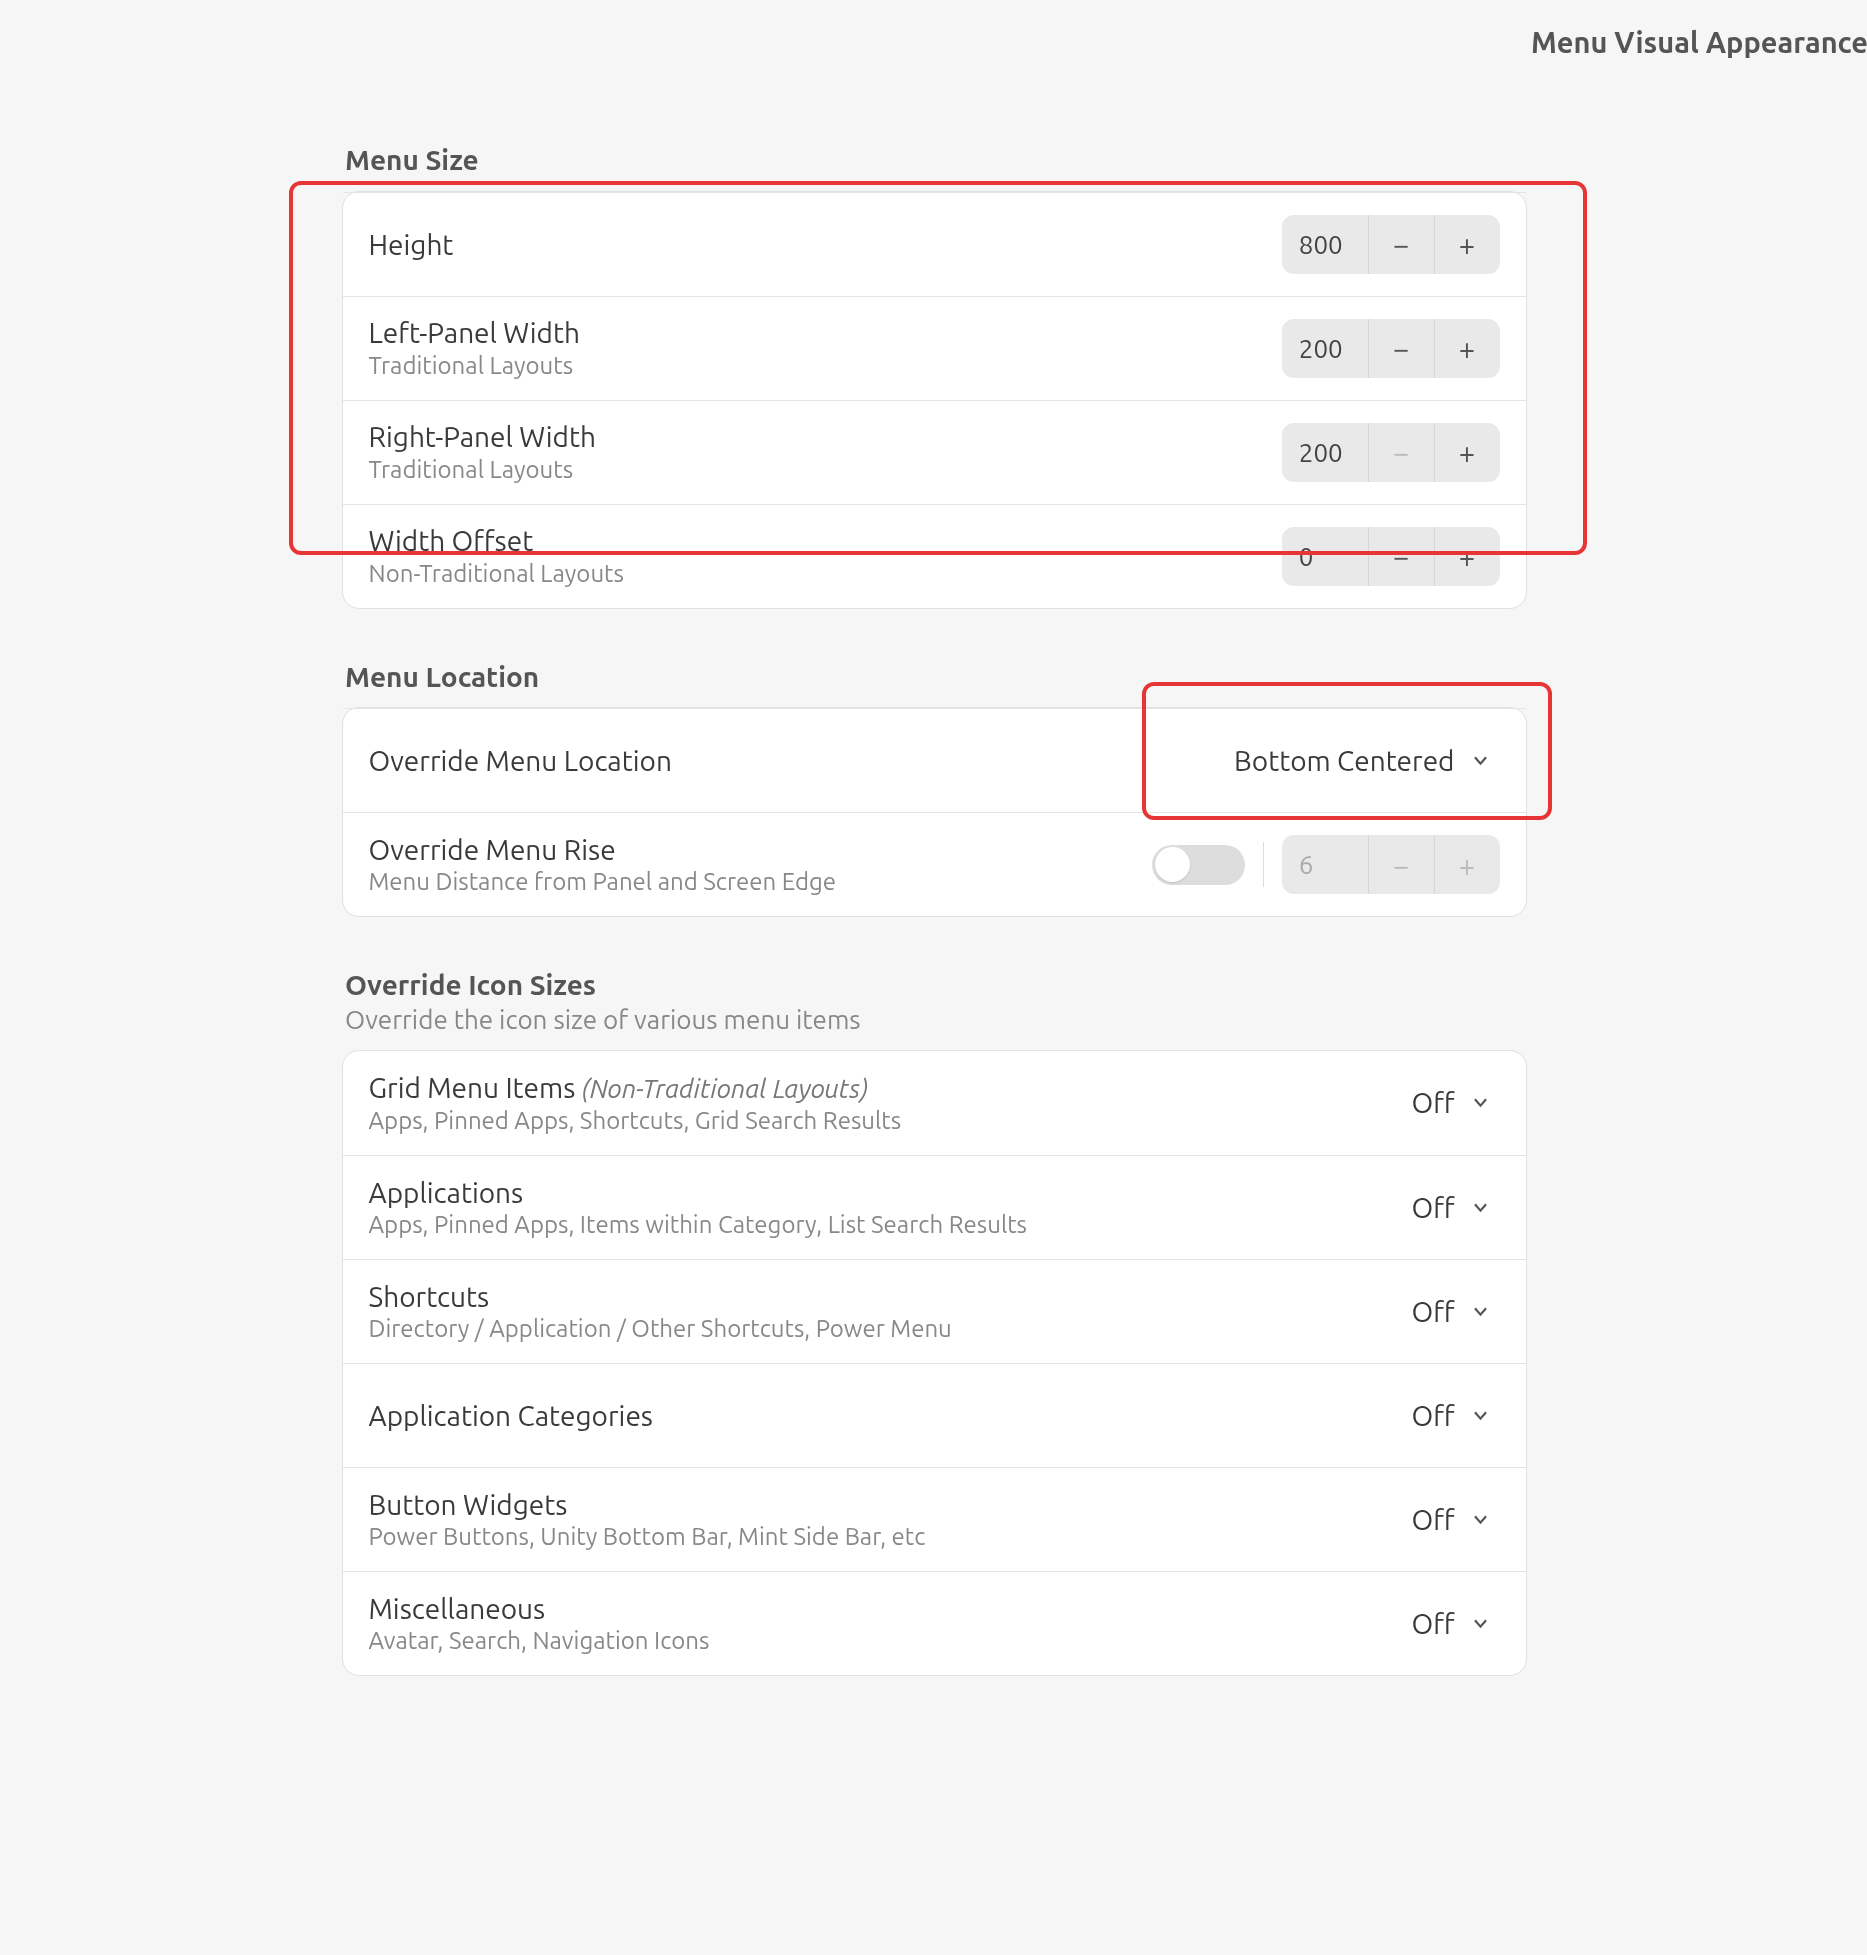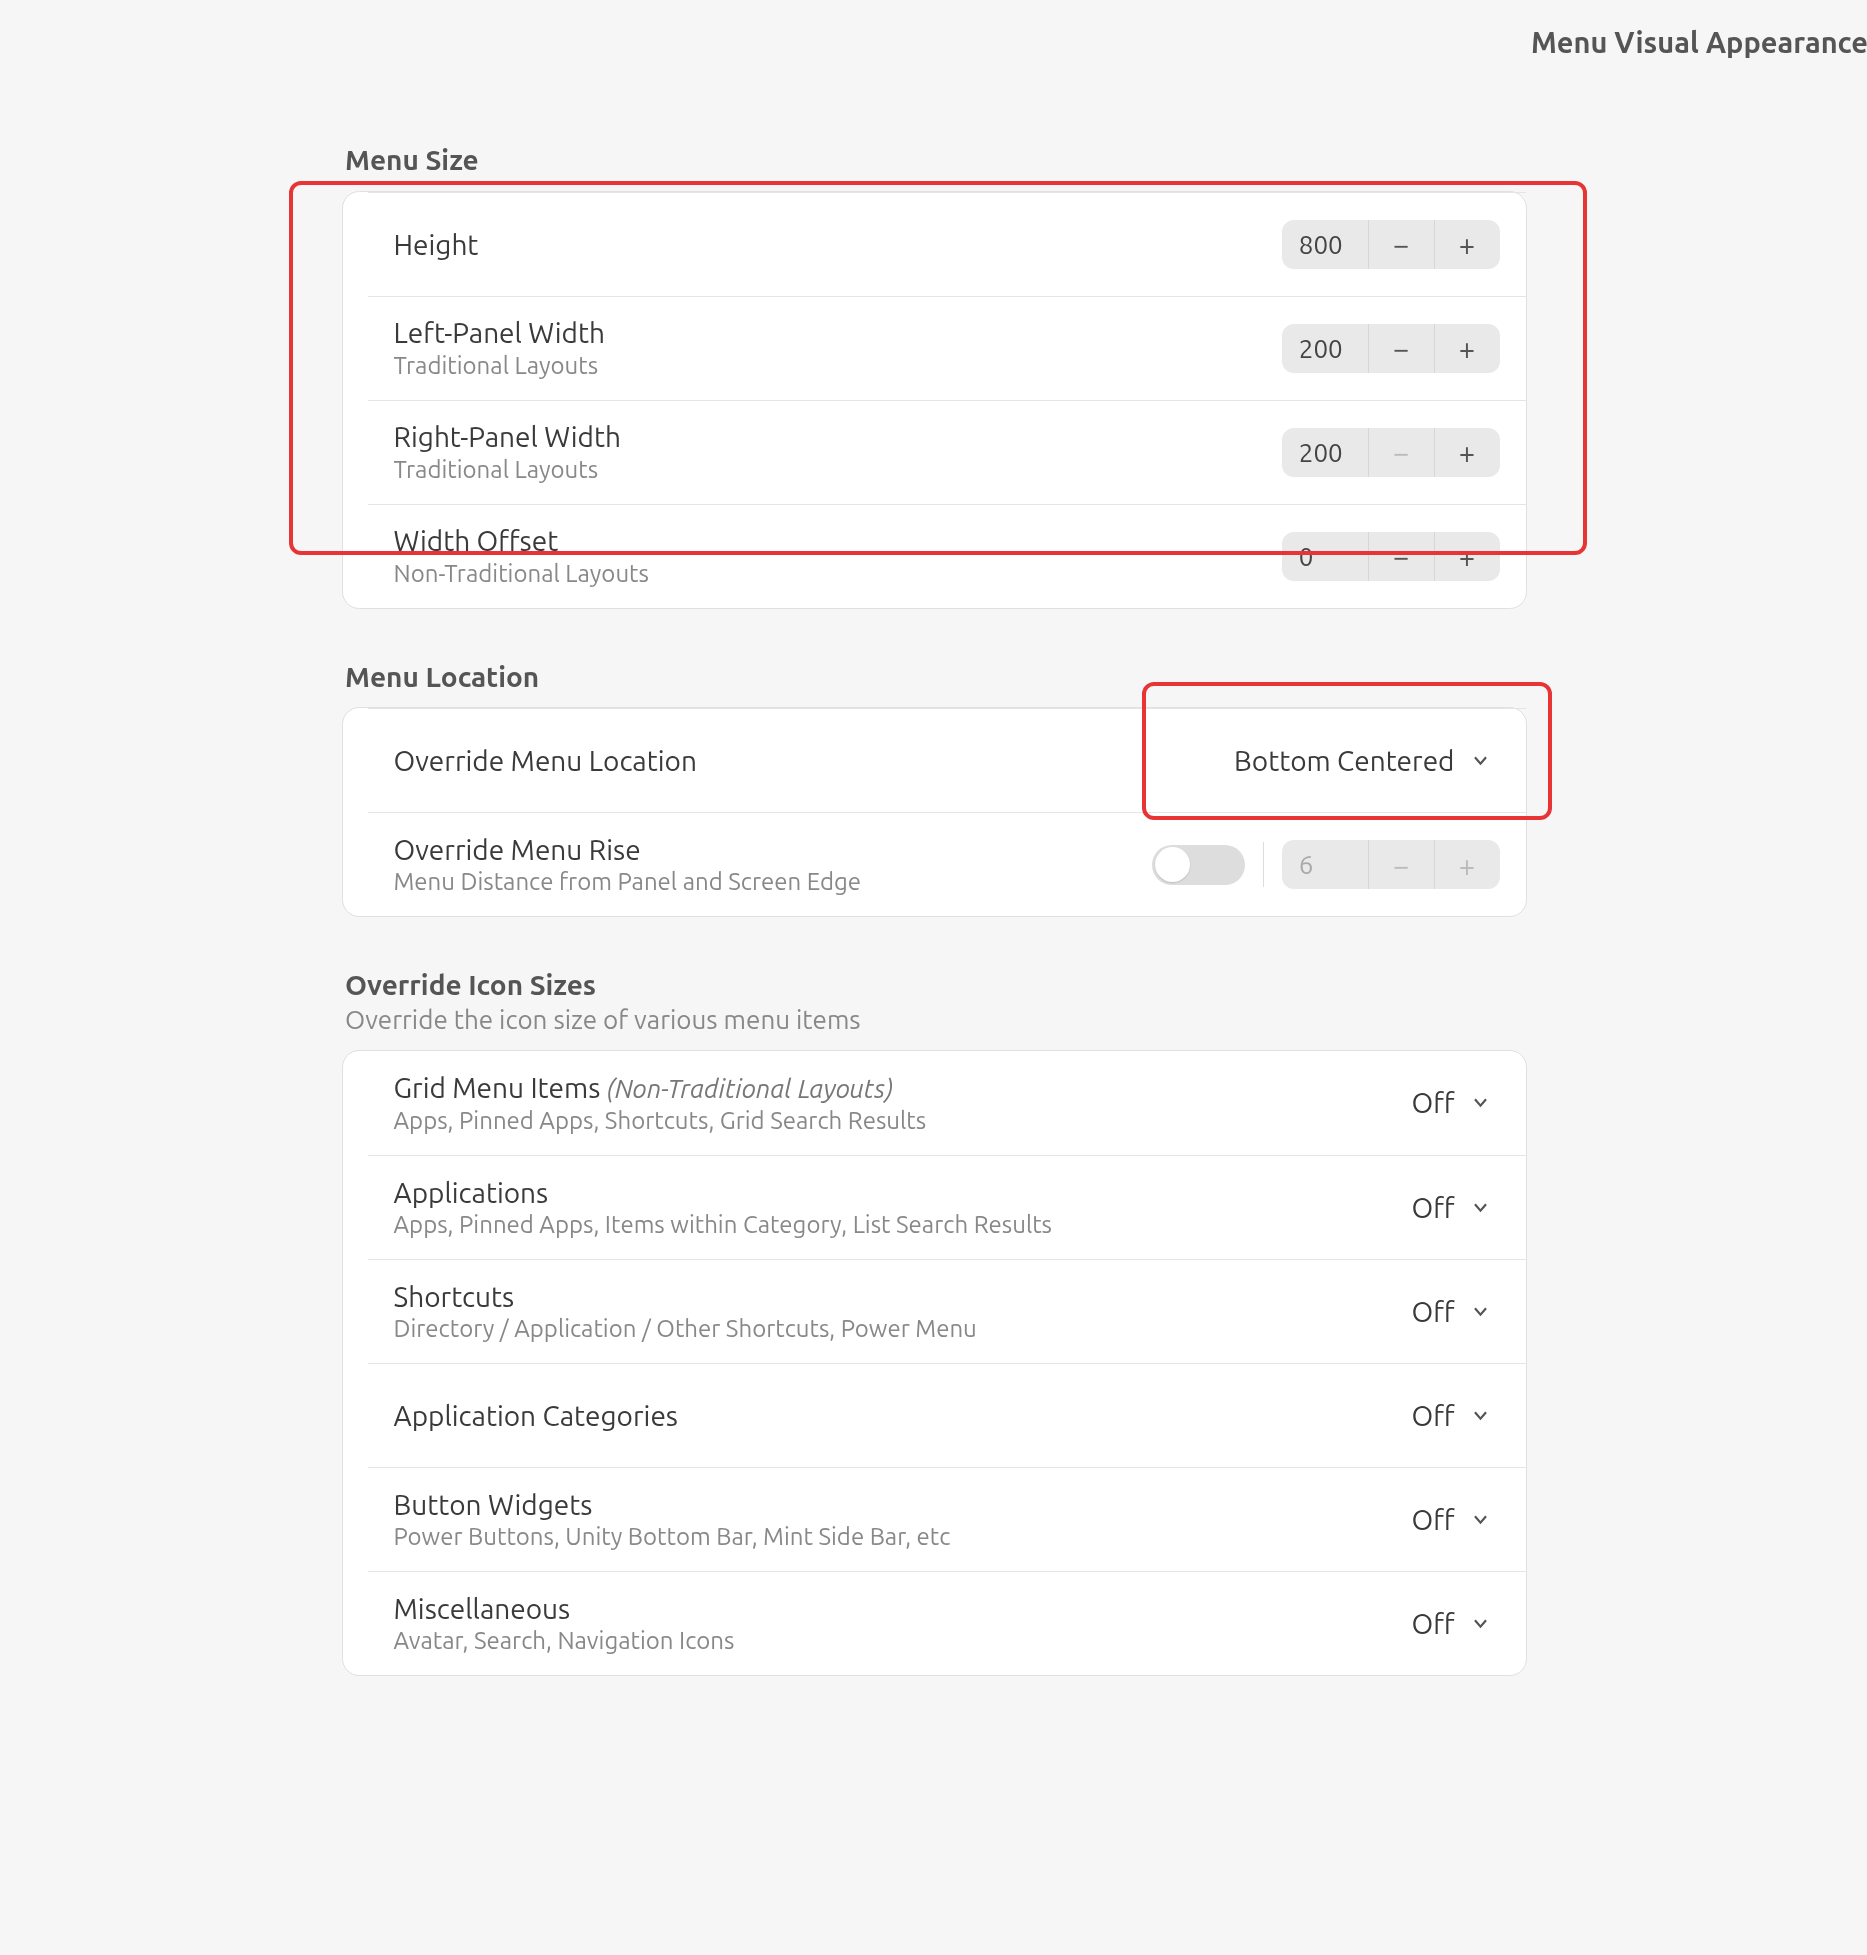--- a/index.html
+++ b/index.html
@@ -35,21 +35,20 @@
     color: #888;
     margin-top: 5.2px;
     margin-bottom: 15.6px;
     padding-left: 3.5px;
   }
   .panel {
     background: #fff;
     border: 0.9px solid #e0e0e0;
     border-radius: 17.3px;
     overflow: visible;
-    padding-left: 25px;
   }
   .row {
     display: flex;
     align-items: center;
     justify-content: space-between;
     padding: 19px 26px;
     border-top: 0.9px solid #e5e5e5;
     min-height: 104px;
   }
   .row:first-child { border-top: none; }
@@ -72,21 +71,21 @@
     display: flex;
     align-items: center;
     gap: 17.3px;
   }
   
   .spin {
     display: flex;
     background: #e9e9e9;
     border-radius: 12px;
     overflow: hidden;
-    height: 49px;
+    height: 59px;
   }
   .spin .val {
     min-width: 86px;
     padding: 0 17.3px;
     display: flex;
     align-items: center;
     font-size: 26px;
     color: #444;
   }
   .spin .btn {

